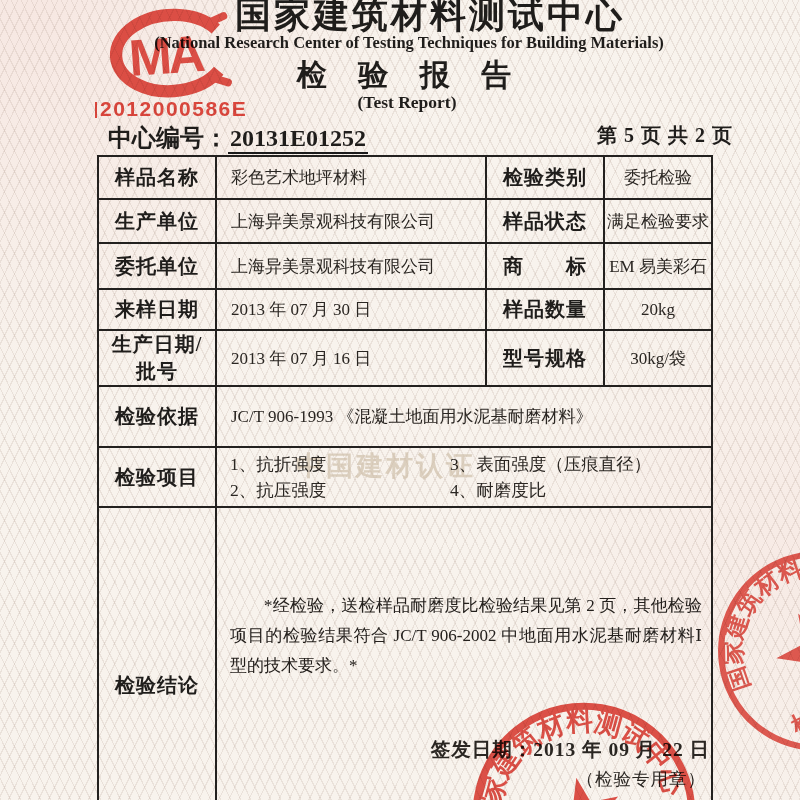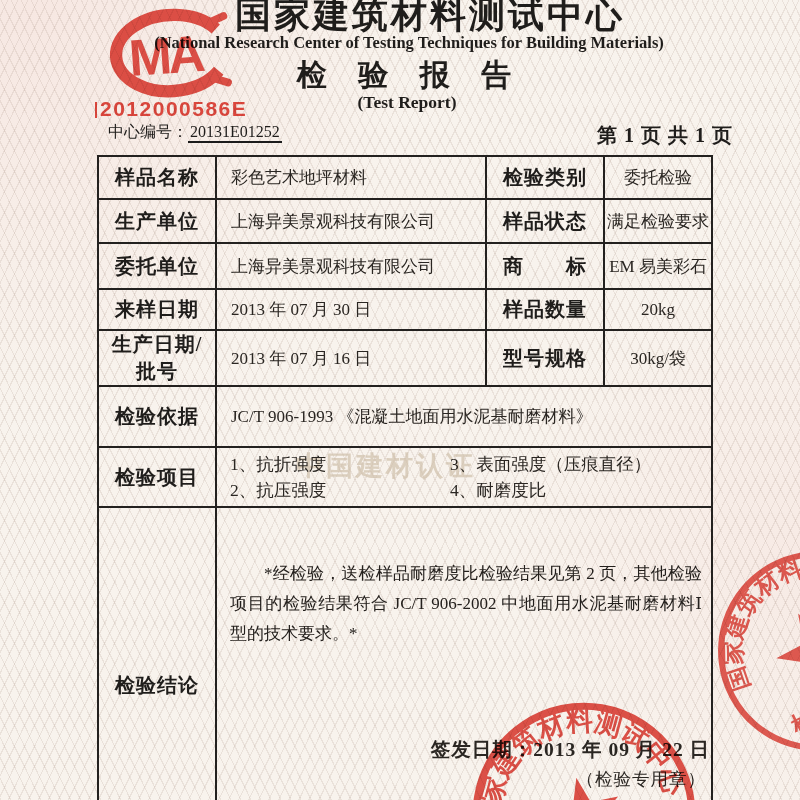--- a/index.html
+++ b/index.html
@@ -14,21 +14,21 @@
   }
   
   .org-cn{position:absolute;top:-9px;left:0;right:0;text-align:center;padding-left:60px;
     font-size:36px;font-weight:bold;letter-spacing:3px;}
   .org-en{position:absolute;top:33px;left:0;right:0;text-align:center;padding-left:18px;
     font-size:16.5px;font-weight:bold;}
   .report-cn{position:absolute;top:55px;left:0;right:0;text-align:center;padding-left:20px;
     font-size:30px;font-weight:bold;letter-spacing:12px;}
   .report-en{position:absolute;top:92px;left:0;right:0;text-align:center;padding-left:14px;
     font-size:17.5px;font-weight:bold;}
-  .center-no{position:absolute;top:122px;left:108px;font-size:16px;font-weight:normal;}
+  .center-no{position:absolute;top:122px;left:108px;font-size:24px;font-weight:bold;}
   .center-no .no-val{border-bottom:2px solid #1b1b1b;padding:0 2px 1px 2px;}
   .page-info{position:absolute;top:122px;left:597px;font-size:20px;font-weight:bold;letter-spacing:1px;}
   
   .cma{position:absolute;left:90px;top:4px;width:150px;height:100px;transform:rotate(-4deg);
     opacity:.85;mix-blend-mode:multiply;}
   .cma-serial{position:absolute;left:95px;top:97px;font-size:21px;font-weight:bold;
     color:#df382e;letter-spacing:1.5px;opacity:.9;font-family:"Liberation Sans",sans-serif;
     mix-blend-mode:multiply;}
   .cma-serial::before{content:"";display:inline-block;width:2px;height:16px;background:#df382e;
     margin-right:3px;vertical-align:-2px;}
@@ -45,21 +45,21 @@
   td.lbl{font-size:20px;font-weight:bold;text-align:center;vertical-align:middle;
     padding:0 4px;letter-spacing:1px;border-radius:18px;}
   td.val{font-size:17px;vertical-align:middle;color:#2a2622;}
   td.val.left{text-align:left;padding-left:14px;}
   td.val.ctr{text-align:center;padding:0 2px;}
   .items{display:flex;font-size:17.5px;line-height:26px;color:#2a2622;}
   .items .col-a{margin-left:12px;width:220px;}
   .items .col-b{flex:1;}
   td.concl-lbl{padding-top:55px;}
   .concl-wrap{position:relative;height:298px;}
-  .concl-text{margin:0;padding:50px 8px 0 12px;text-indent:2em;font-size:17px;
+  .concl-text{margin:0;padding:82px 8px 0 12px;text-indent:2em;font-size:17px;
     line-height:30px;color:#24201d;text-align:justify;}
   .sign-date{position:absolute;top:227px;right:0px;font-size:19.5px;font-weight:600;letter-spacing:1px;}
   .seal-note{position:absolute;top:258px;right:4px;font-size:17.5px;letter-spacing:1px;}
   
   .seal{position:absolute;z-index:5;mix-blend-mode:multiply;pointer-events:none;}
   .seal-bottom{left:466px;top:696px;width:236px;height:236px;transform:rotate(-12deg);opacity:.85;}
   .seal-right{left:712px;top:545px;width:212px;height:212px;transform:rotate(-28deg);opacity:.8;}
 </style>
 </head>
 <body>
@@ -79,21 +79,21 @@
     <path d="M 130,30 A 58,40 0 1 0 130,74" fill="none" stroke="#dd362c" stroke-width="13"></path>
     <path d="M 123,23 l 16,-6" stroke="#dd362c" stroke-width="8" stroke-linecap="round"></path>
     <path d="M 123,81 l 16,6" stroke="#dd362c" stroke-width="8" stroke-linecap="round"></path>
     <text x="37" y="73" font-size="54" font-weight="bold" fill="#dd362c" font-family="Liberation Sans, sans-serif" letter-spacing="-4">MA</text>
   </svg>
   <div class="cma-serial">2012000586E</div>
 
   <div class="center-no">
     <span>中心编号：</span><span class="no-val">20131E01252</span>
   </div>
-  <div class="page-info">第 1 页  共 1 页</div>
+  <div class="page-info">第 5 页  共 2 页</div>
 
   <table class="doc">
     <colgroup>
         <col style="width:118px">
         <col style="width:270px">
         <col style="width:118px">
         <col style="width:108px">
       </colgroup>
     <tbody>
         <tr style="height:43px">

